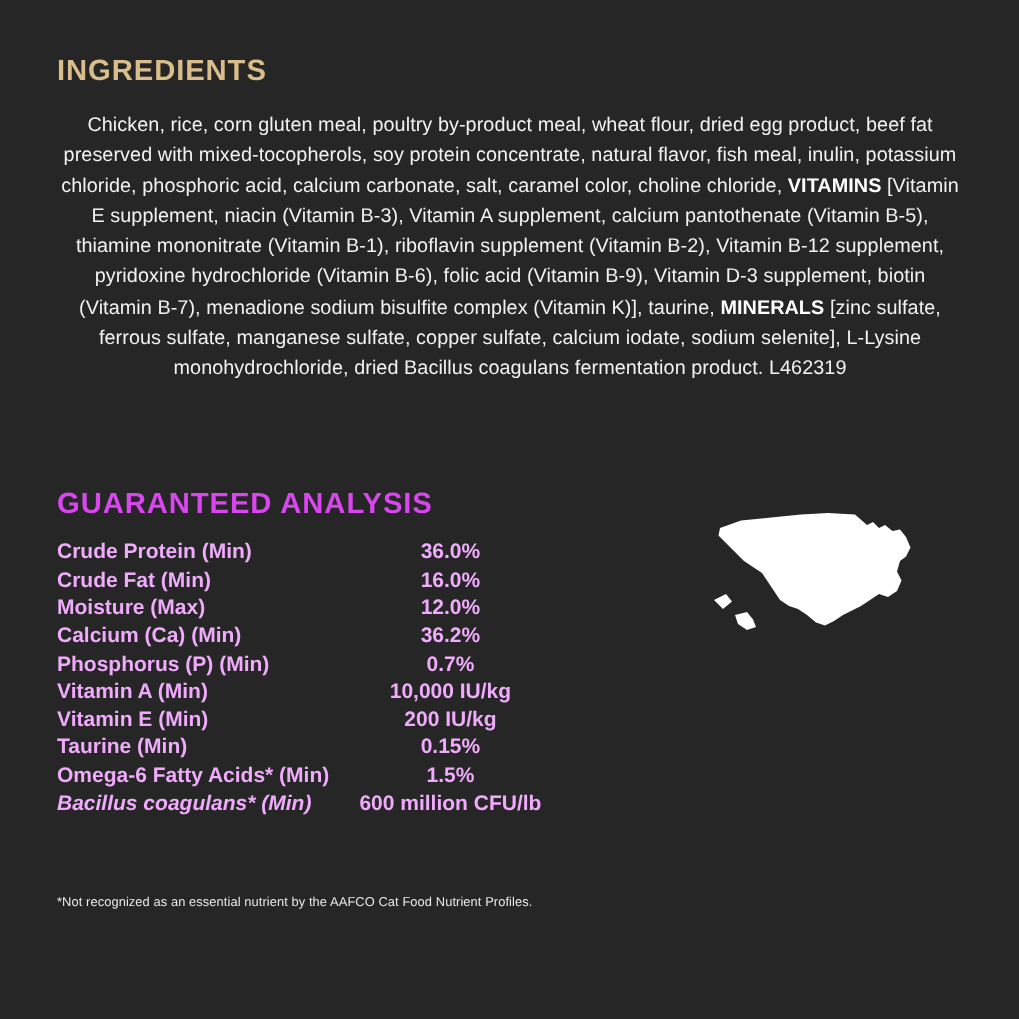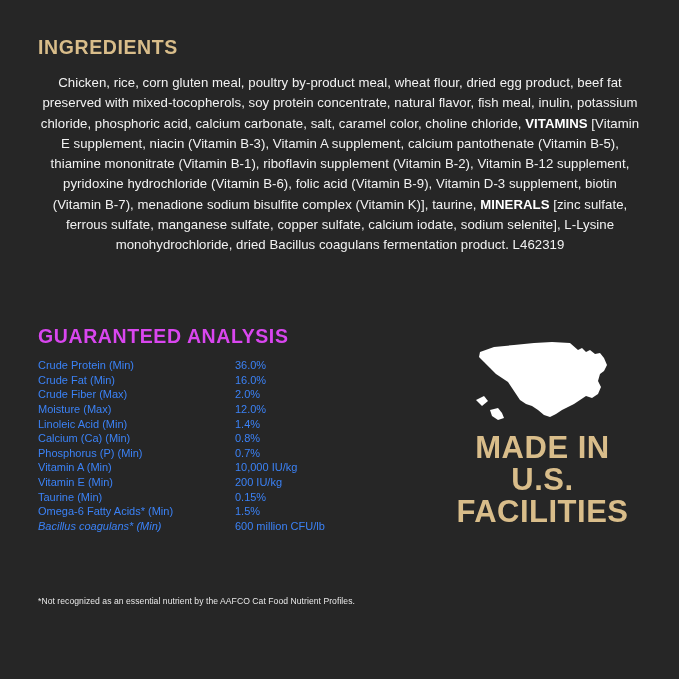--- a/index.html
+++ b/index.html
@@ -59,33 +59,34 @@
   .ga-heading {
     font-size: 19.5px;
     letter-spacing: 0.6px;
     color: #d946ef;
     font-weight: bold;
     margin: 0 0 10px 0;
   }
   table.ga-table {
     width: 328px;
     border-collapse: collapse;
-    font-size: 11px;
-    color: #3b82f6;
+    font-size: 14px;
+    color: #f0abfc;
+    font-weight: bold;
   }
   table.ga-table td {
     padding: 1.3px 0;
     vertical-align: baseline;
     white-space: nowrap;
   }
   table.ga-table td.nutrient {
     text-align: left;
   }
   table.ga-table td.value {
-    text-align: left;
+    text-align: center;
   }
   .italic {
     font-style: italic;
   }
   .footnote {
     position: absolute;
     left: 38px;
     top: 596px;
     font-size: 8.6px;
     color: #e8e8e8;
@@ -133,34 +134,26 @@
       <tbody>
           <tr>
             <td class="nutrient">Crude Protein (Min)</td>
             <td class="value">36.0%</td>
           </tr>
           <tr>
             <td class="nutrient">Crude Fat (Min)</td>
             <td class="value">16.0%</td>
           </tr>
           <tr>
-            <td class="nutrient">Crude Fiber (Max)</td>
-            <td class="value">2.0%</td>
-          </tr>
-          <tr>
             <td class="nutrient">Moisture (Max)</td>
             <td class="value">12.0%</td>
           </tr>
           <tr>
-            <td class="nutrient">Linoleic Acid (Min)</td>
-            <td class="value">1.4%</td>
-          </tr>
-          <tr>
             <td class="nutrient">Calcium (Ca) (Min)</td>
-            <td class="value">0.8%</td>
+            <td class="value">36.2%</td>
           </tr>
           <tr>
             <td class="nutrient">Phosphorus (P) (Min)</td>
             <td class="value">0.7%</td>
           </tr>
           <tr>
             <td class="nutrient">Vitamin A (Min)</td>
             <td class="value">10,000 IU/kg</td>
           </tr>
           <tr>
@@ -184,20 +177,15 @@
   </div>
 
   <div class="footnote">*Not recognized as an essential nutrient by the AAFCO Cat Food Nutrient Profiles.</div>
 
   <div class="badge">
     <svg class="badge-map" viewBox="0 0 138 86" aria-hidden="true">
       <path fill="#ffffff" d="M6,14 L20,9 L40,7 L60,5 L78,4 L96,5 L104,12 L108,10 L112,14 L116,12 L121,16 L126,15 L130,20 L133,27 L130,33 L126,36 L124,43 L127,49 L124,56 L118,60 L112,58 L106,62 L100,66 L94,69 L88,72 L82,76 L76,79 L70,77 L64,72 L58,68 L52,66 L46,62 L42,56 L38,50 L34,44 L28,40 L22,36 L16,30 L10,24 L5,19 Z"></path>
       <path fill="#ffffff" d="M2,62 L10,58 L14,63 L8,68 Z"></path>
       <path fill="#ffffff" d="M16,72 L24,70 L28,75 L30,80 L24,82 L18,78 Z"></path>
     </svg>
-    <div class="badge-text">
-      <span class="badge-line">MADE IN</span>
-      <span class="badge-line">U.S.</span>
-      <span class="badge-line">FACILITIES</span>
-    </div>
   </div>
 
 </div>
 
 </body></html>

